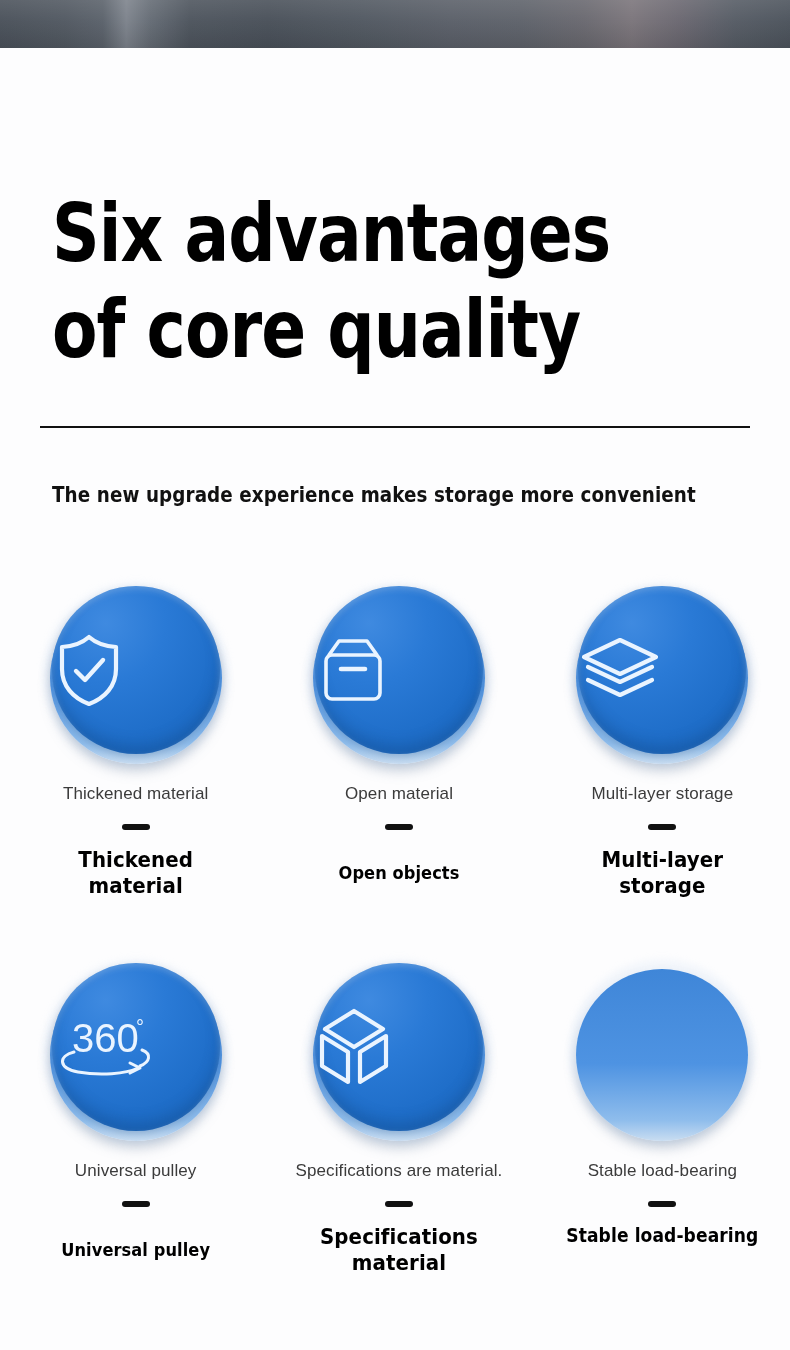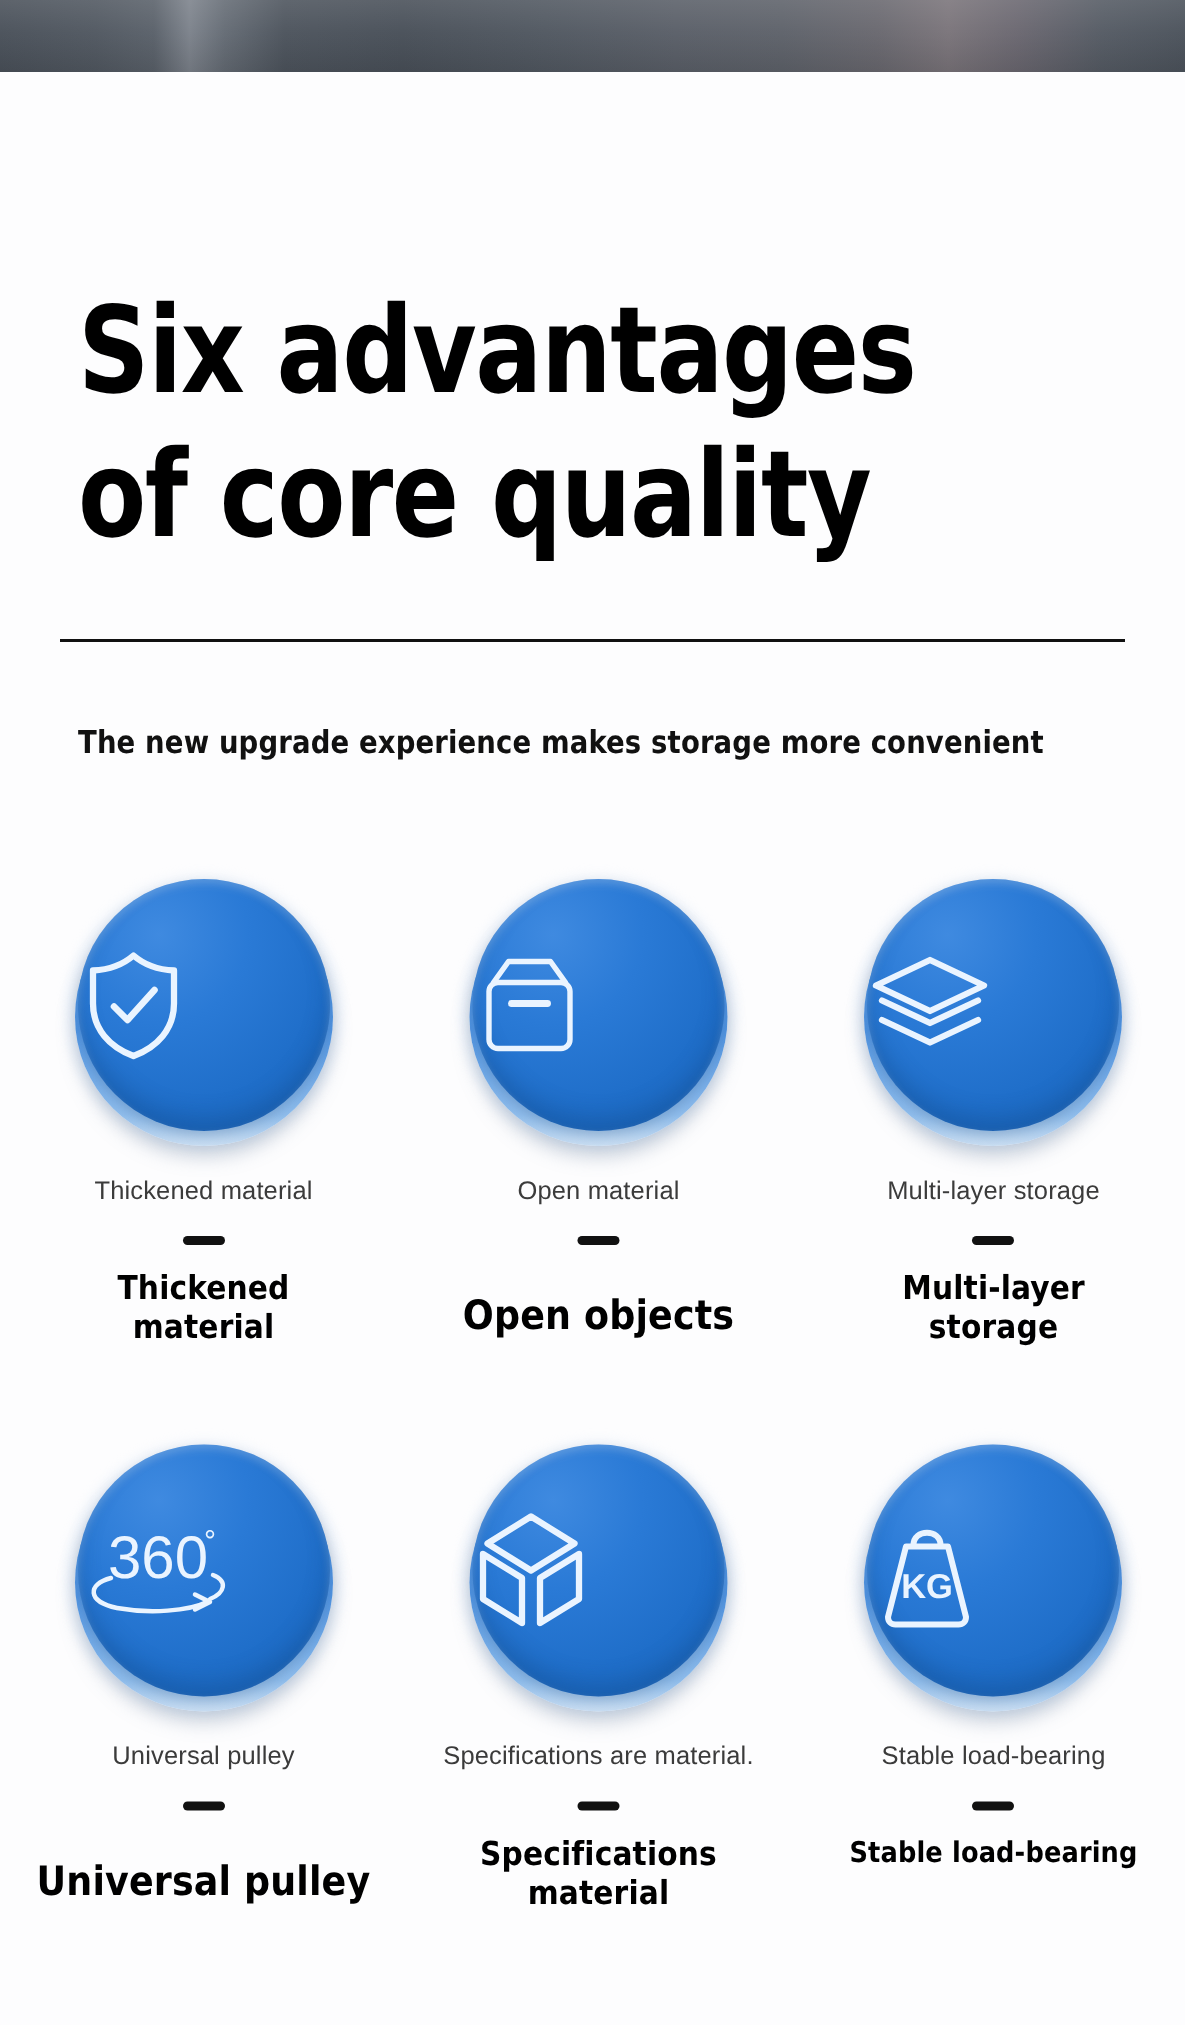--- a/index.html
+++ b/index.html
@@ -160,21 +160,21 @@
   }
   .headline-sm {
     margin-top:17px;
     font-family:"DejaVu Sans Condensed","Liberation Sans Narrow","Liberation Sans", sans-serif;
     font-weight:700;
     color:#000000;
     text-align:center;
     line-height:1.18;
     letter-spacing:0.1px;
   }
-  .headline-sm.sz-lg   { font-size:27px;margin-top:32px; }
+  .headline-sm.sz-lg   { font-size:18px;margin-top:32px; }
   .headline-sm.sz-md   { font-size:22px; }
   .headline-sm.sz-sm   { font-size:19px; }
   .w-narrow { max-width:150px; }
   .w-wide   { max-width:235px; }
 </style>
 </head>
 <body>
 
 <div id="page">
 
@@ -274,27 +274,20 @@
       </div>
       <div class="caption">Specifications are material.</div>
       <div class="dash"></div>
       <div class="headline-sm sz-md w-wide">Specifications material</div>
     </div>
 
     <div class="card">
       <div class="badge-wrap">
         <div class="badge-glow"></div>
         <div class="badge-rim"></div>
-        <div class="badge">
-          <svg width="80" height="82" viewBox="0 0 80 82">
-            <path d="M31 24 C31 13 49 13 49 24" fill="none" stroke="#eaf4ff" stroke-width="4" stroke-linecap="round"></path>
-            <path d="M26 25 L54 25 L66 72 C66 75 64 77 61 77 L19 77 C16 77 14 75 14 72 Z" fill="none" stroke="#eaf4ff" stroke-width="4" stroke-linejoin="round"></path>
-            <text class="glyph-text" x="40" y="59" font-size="23" font-weight="700" text-anchor="middle">KG</text>
-          </svg>
-        </div>
       </div>
       <div class="caption">Stable load-bearing</div>
       <div class="dash"></div>
       <div class="headline-sm sz-sm w-wide">Stable load-bearing</div>
     </div>
 
   </div>
 </div>
 
 </body></html>

